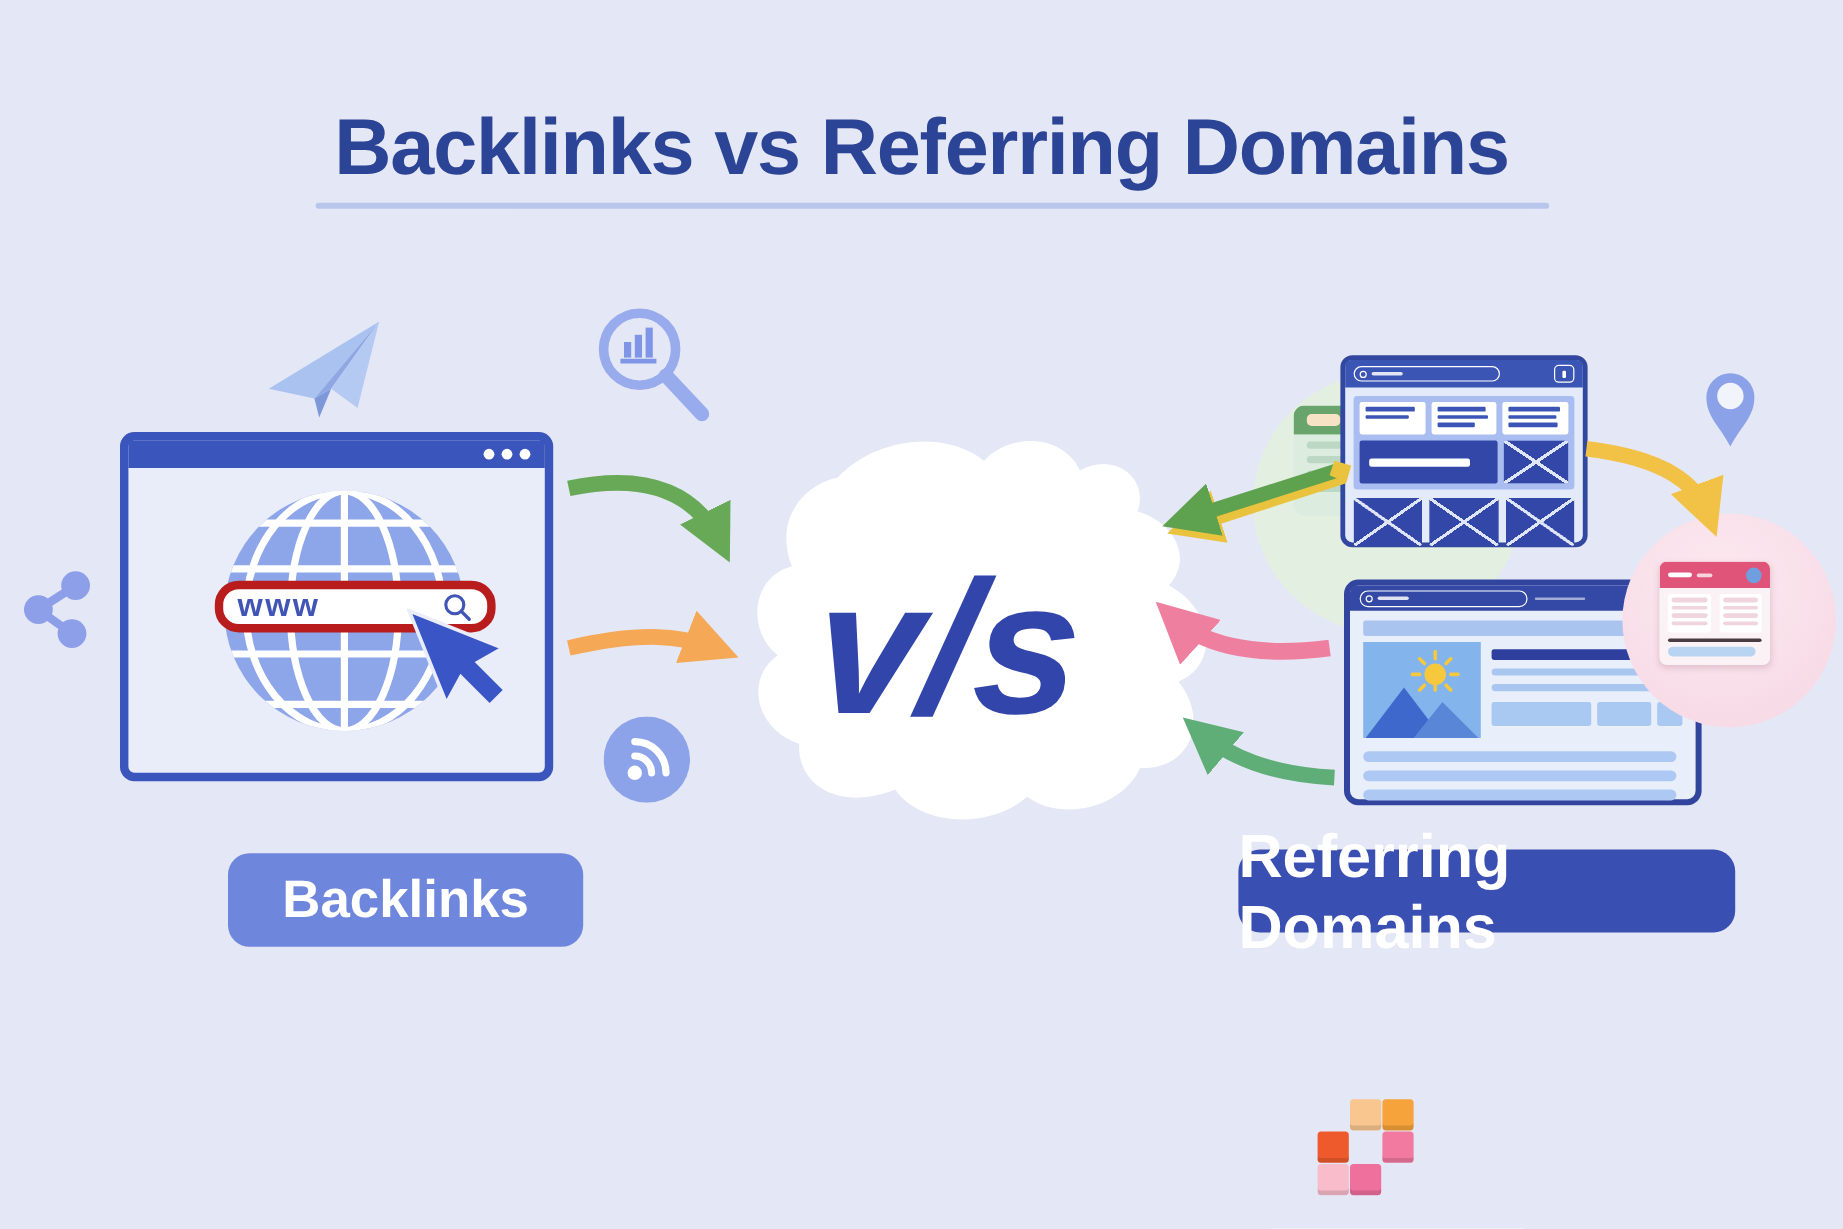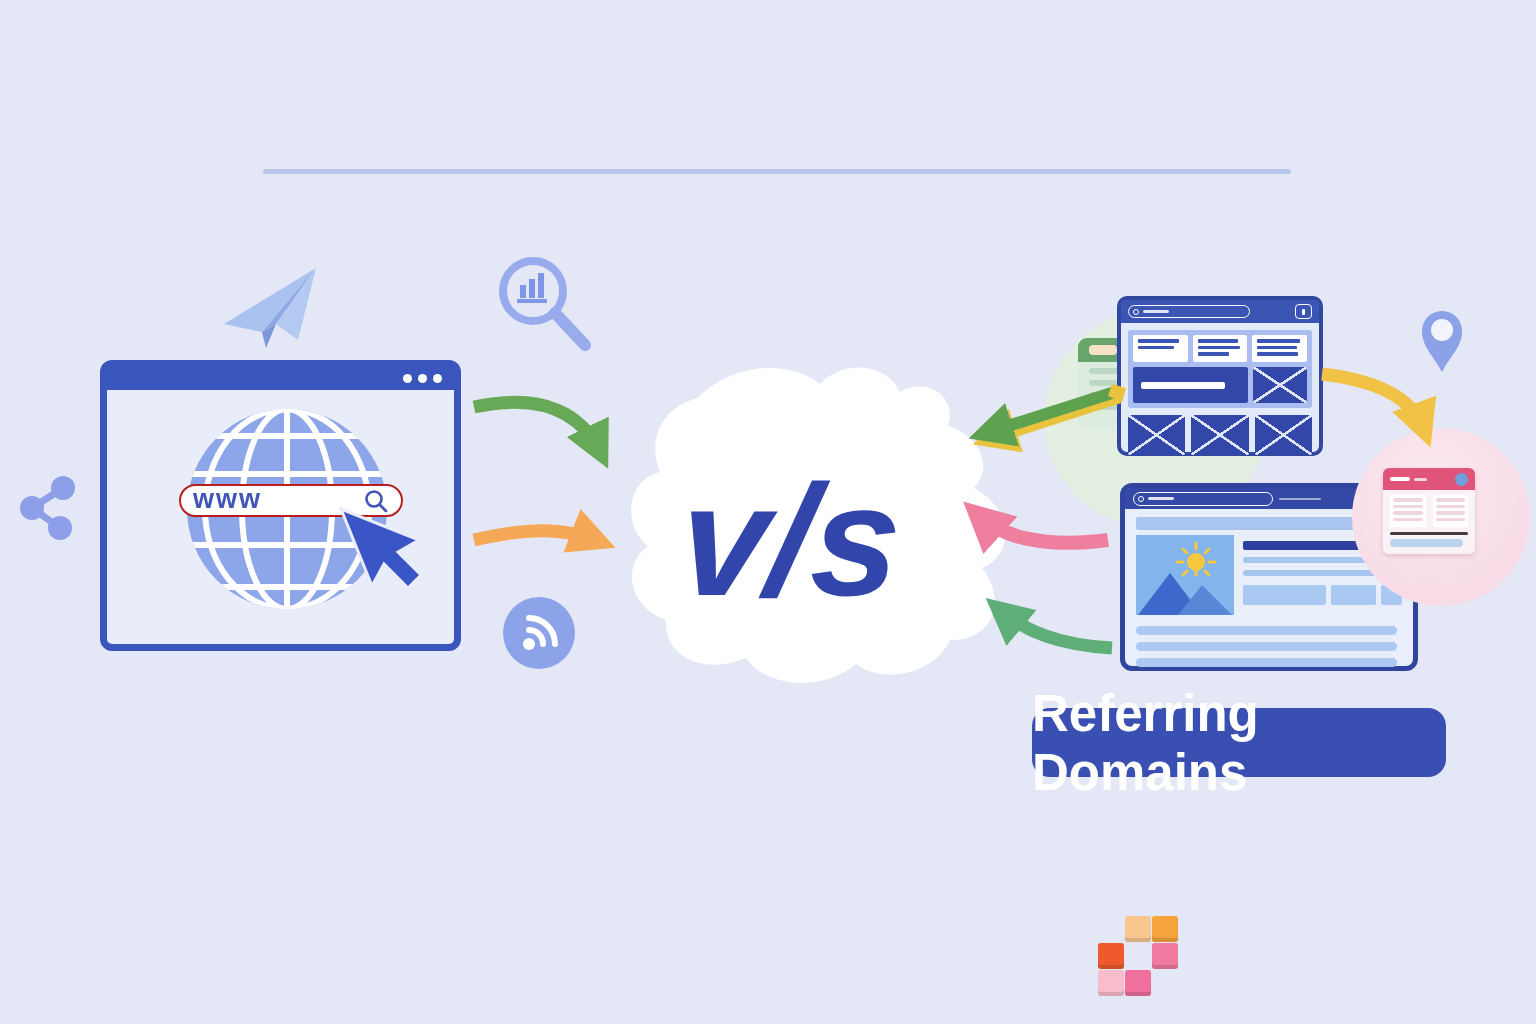--- a/index.html
+++ b/index.html
@@ -13,21 +13,21 @@
          background:#b9c6ec;border-radius:3px;}
 
   
   .browser-left{position:absolute;left:100px;top:360px;width:347px;height:277px;
         background:#e9ecf9;border:7px solid #3a55bb;border-radius:12px;z-index:2;}
   .bl-header{height:23px;background:#3a55bb;display:flex;align-items:center;
         justify-content:flex-end;padding-right:12px;gap:6px;}
   .dot{width:9px;height:9px;border-radius:50%;background:#fff;}
   .globe{position:absolute;left:76px;top:38px;}
   .search-pill{position:absolute;left:72px;top:117px;width:196px;height:29px;background:#fff;
-        border:2px solid #b91c1c;border-radius:20px;display:flex;align-items:center;
+        border:7px solid #b91c1c;border-radius:20px;display:flex;align-items:center;
         padding:0 12px;z-index:3;}
   .search-pill .addr{font-size:27px;font-weight:700;color:#4055b5;letter-spacing:2px;line-height:1;margin-top:-3px;}
   .search-pill svg{margin-left:auto;}
   .cursor{position:absolute;left:232px;top:140px;z-index:4;}
 
   .label-pill{position:absolute;display:flex;align-items:center;justify-content:center;
         color:#fff;font-weight:700;border-radius:18px;}
   .label-backlinks{left:190px;top:711px;width:296px;height:78px;background:#6e87dd;font-size:44px;}
   .label-referring{left:1032px;top:708px;width:414px;height:69px;background:#3a4fb2;font-size:51px;}
 
@@ -126,20 +126,21 @@
   .sq4{left:54px;top:28px;background:#f2799f;}
   .sq5{left:0px;top:55px;background:#f9bccb;}
   .sq6{left:27px;top:55px;background:#ef6f9d;}
   .logo-text{font-size:55px;font-weight:700;color:#1e1e20;letter-spacing:-1.5px;margin-left:12px;margin-top:2px;}
 </style>
 </head>
 <body>
 
 <div class="canvas">
 
+  <h1 class="title">Backlinks vs Referring Domains</h1>
   <div class="title-underline"></div>
 
   <svg class="icon-abs" style="left:220px;top:264px;" width="100" height="88" viewBox="0 0 100 88">
     <polygon points="96,4 4,60 42,68" fill="#a9c2f0"></polygon>
     <polygon points="96,4 42,68 56,60" fill="#8fa8e4"></polygon>
     <polygon points="96,4 56,60 78,76" fill="#b4caf3"></polygon>
     <polygon points="42,68 46,84 56,60" fill="#7d97d8"></polygon>
   </svg>
 
   <svg class="icon-abs" style="left:497px;top:255px;" width="100" height="100" viewBox="0 0 100 100">
@@ -194,20 +195,23 @@
       <svg width="26" height="26" viewBox="0 0 26 26">
         <circle cx="11" cy="11" r="7.5" fill="none" stroke="#4055b5" stroke-width="2.6"></circle>
         <line x1="16.5" y1="16.5" x2="23" y2="23" stroke="#4055b5" stroke-width="2.8" stroke-linecap="round"></line>
       </svg>
     </div>
     <svg class="cursor" width="90" height="95" viewBox="0 0 90 95">
       <path d="M2,2 L33,79 L45,57 L69,81 L82,68 L59,45 L80,33 Z" fill="#3a55c5" stroke="#e9ecf9" stroke-width="3"></path>
     </svg>
   </div>
 
+  <div class="label-pill label-backlinks">
+    <span>Backlinks</span>
+  </div>
 
   <svg class="blob" width="450" height="345" viewBox="0 0 450 345">
     <path fill="#ffffff" d="M118,48 C150,14 208,8 240,34 C262,10 306,12 320,42
       C348,26 378,48 368,76 C400,86 414,116 394,138 C432,158 436,204 402,218
       C428,250 412,292 370,290 C356,322 306,336 276,314 C244,342 186,338 166,308
       C122,326 84,306 86,270 C50,258 40,216 68,196 C42,176 46,130 80,122
       C66,88 84,56 118,48 Z"></path>
   </svg>
   <div class="vs">v/s</div>
 

